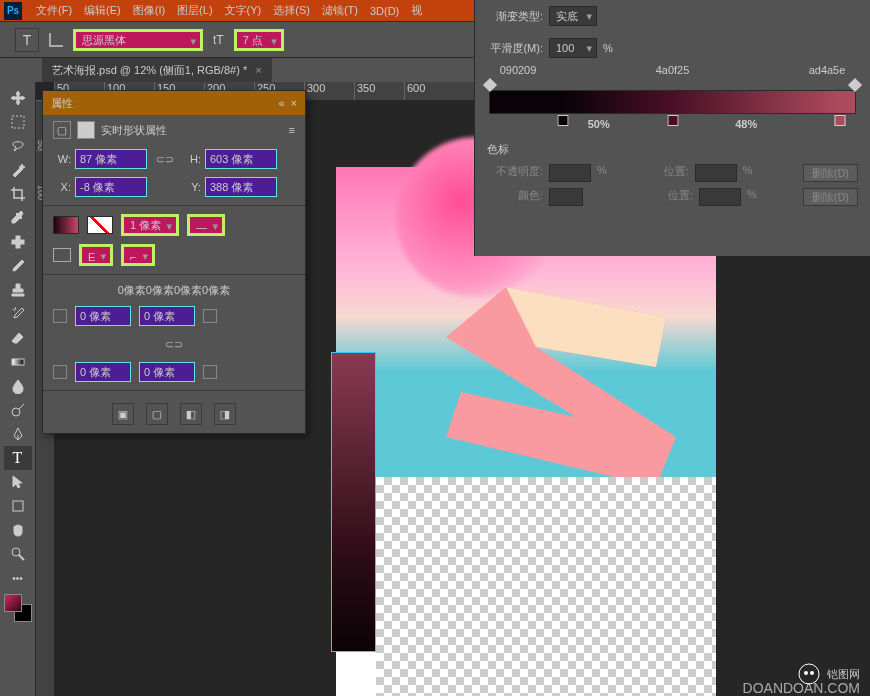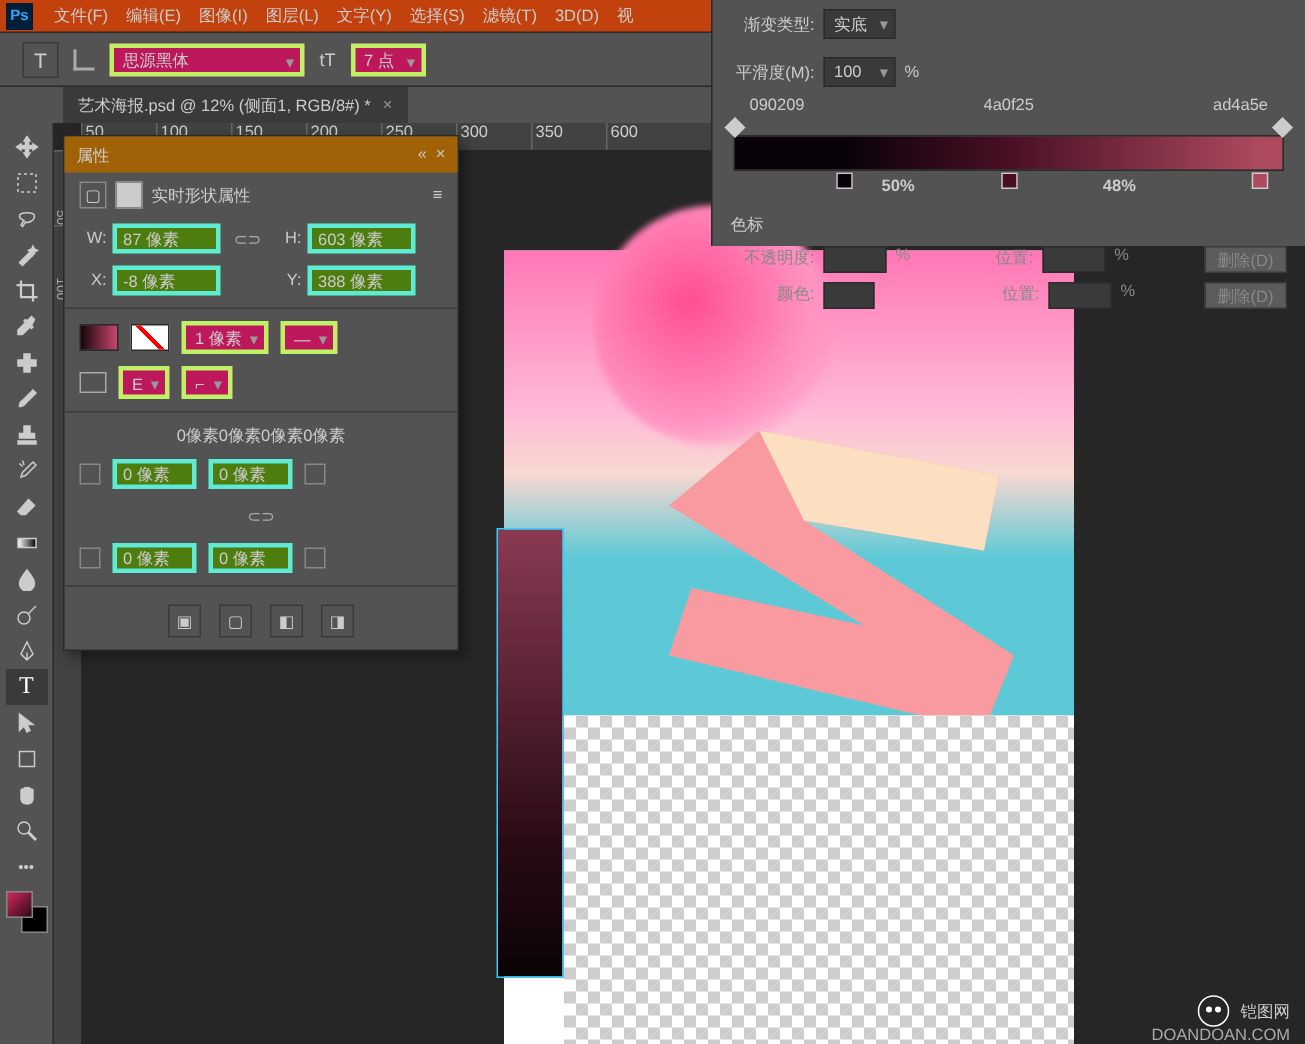--- a/index.html
+++ b/index.html
@@ -34,49 +34,49 @@
 .checker{position:absolute;left:40px;top:310px;right:0;bottom:0;background-image:linear-gradient(45deg,#ccc 25%,transparent 25%),linear-gradient(-45deg,#ccc 25%,transparent 25%),linear-gradient(45deg,transparent 75%,#ccc 75%),linear-gradient(-45deg,transparent 75%,#ccc 75%);background-size:16px 16px;background-position:0 0,0 8px,8px -8px,-8px 0;background-color:#fff}
 .sel-rect{position:absolute;left:295px;top:270px;width:45px;height:300px;border:1px solid #3cf;background:linear-gradient(#8a3a52,#2a0b15 70%,#0a0306)}
 .props-panel{position:absolute;left:42px;top:90px;width:264px;background:#535353;border:1px solid #2a2a2a;box-shadow:3px 3px 8px rgba(0,0,0,.4);z-index:10}
 .panel-head{height:24px;display:flex;align-items:center;padding:0 8px;background:#a16207;justify-content:space-between}
 .panel-head .ctrls{display:flex;gap:6px;font-size:10px;color:#999}
 .panel-sub{padding:6px 10px;display:flex;align-items:center;gap:6px}
 .panel-sub .ico{width:18px;height:18px;border:1px solid #888;display:flex;align-items:center;justify-content:center}
 .panel-row{padding:4px 10px;display:flex;align-items:center;gap:8px}
 .pfield{display:flex;align-items:center;gap:4px}
 .pfield label{width:18px;text-align:right}
-.pinput{background:#4d7c0f;border:3px solid #5eead4;height:20px;padding:0 4px;width:72px;color:#ccc}
+.pinput{background:#4c1d95;border:1px solid #5eead4;height:20px;padding:0 4px;width:72px;color:#ccc}
 .link-ico{width:20px;height:20px;display:flex;align-items:center;justify-content:center;color:#aaa}
 .fill-sw{width:26px;height:18px;background:linear-gradient(90deg,#1a0509,#c8466e);border:1px solid #2a2a2a}
 .stroke-sw{width:26px;height:18px;background:#fff;position:relative;border:1px solid #2a2a2a}
 .stroke-sw::after{content:"";position:absolute;inset:0;background:linear-gradient(45deg,transparent 45%,red 45%,red 55%,transparent 55%)}
 .chk{width:14px;height:14px;border:1px solid #888}
 .hr{height:1px;background:#3a3a3a;margin:4px 0}
 .panel-btm{padding:8px 10px;display:flex;gap:12px;justify-content:center}
 .panel-btm .pb{width:22px;height:22px;border:1px solid #3a3a3a;display:flex;align-items:center;justify-content:center}
-.grad-panel{position:absolute;right:0;top:0;width:396px;height:164px;background:#535353;border-left:1px solid #2a2a2a;z-index:20}
+.grad-panel{position:absolute;right:0;top:0;width:396px;height:256px;background:#535353;border-left:1px solid #2a2a2a;z-index:20}
 .grad-row{display:flex;align-items:center;gap:6px;padding:6px 12px}
 .grad-label{color:#ccc;min-width:56px;text-align:right}
 .grad-sel{background:#3a3a3a;border:1px solid #2a2a2a;height:20px;padding:0 6px;display:flex;align-items:center;position:relative;min-width:48px}
 .grad-sel::after{content:"▾";position:absolute;right:4px;color:#999}
 .grad-bar-wrap{padding:14px 14px 4px;position:relative}
 .grad-bar{height:24px;background:linear-gradient(90deg,#090209 0%,#090209 20%,#4a0f25 50%,#ad4a5e 96%,#ad4a5e 100%);border:1px solid #2a2a2a;position:relative}
 .stop-top{position:absolute;top:-11px;width:10px;height:10px;background:#ccc;transform:translateX(-50%) rotate(45deg)}
 .stop-bot{position:absolute;bottom:-13px;width:11px;height:11px;border:1px solid #ccc;transform:translateX(-50%)}
 .hex-row{display:flex;justify-content:space-between;padding:0 18px;font-size:10px}
 .hex-row span,.pct-row span{min-width:50px;text-align:center}
 .pct-row{display:flex;justify-content:space-between;padding:1px 18px;font-size:10px;font-weight:bold;color:#fff}
 .pct-row2{display:flex;justify-content:space-around;padding:2px 50px;font-size:10px;font-weight:bold;color:#fff}
 .stops-sec{padding:6px 12px}
 .stops-row{display:flex;align-items:flex-start;gap:6px;padding:3px 0}
 .stops-row label{width:56px;text-align:right;color:#888}
 .stops-row .inp{background:#3a3a3a;border:1px solid #2a2a2a;height:18px;width:42px}
 .stops-row .btn{background:#5c5c5c;border:1px solid #3a3a3a;height:18px;padding:0 8px;color:#888}
 .watermark{position:absolute;right:10px;bottom:10px;color:#fff;font-size:16px;display:flex;align-items:center;gap:6px;z-index:5}
-.wm-sub{position:absolute;right:10px;bottom:0;font-size:11px;color:#aaa}
+.wm-sub{position:absolute;right:10px;bottom:0;font-size:14px;color:#aaa}
 </style>
 </head>
 <body>
 
 <div class="menubar">
   <div class="ps-logo">Ps</div>
   <span>文件(F)</span>
   <span>编辑(E)</span>
   <span>图像(I)</span>
   <span>图层(L)</span>

